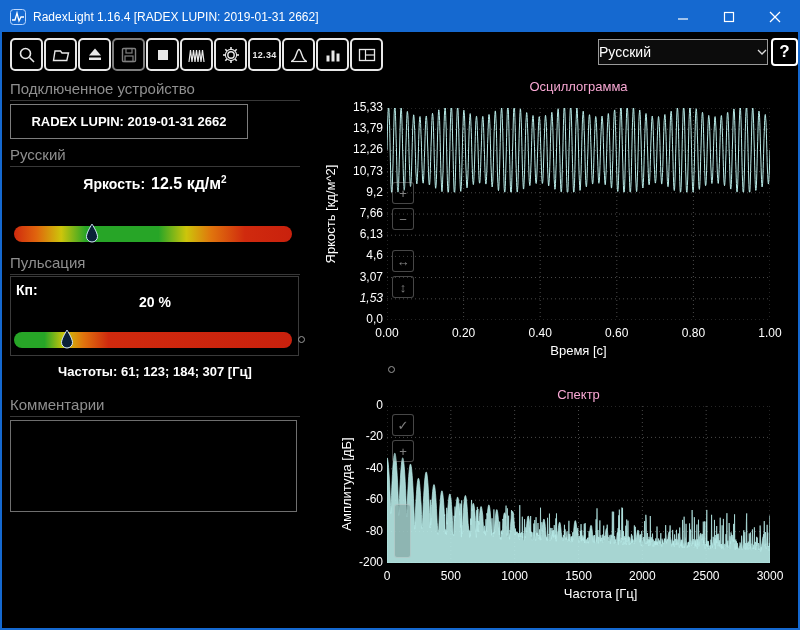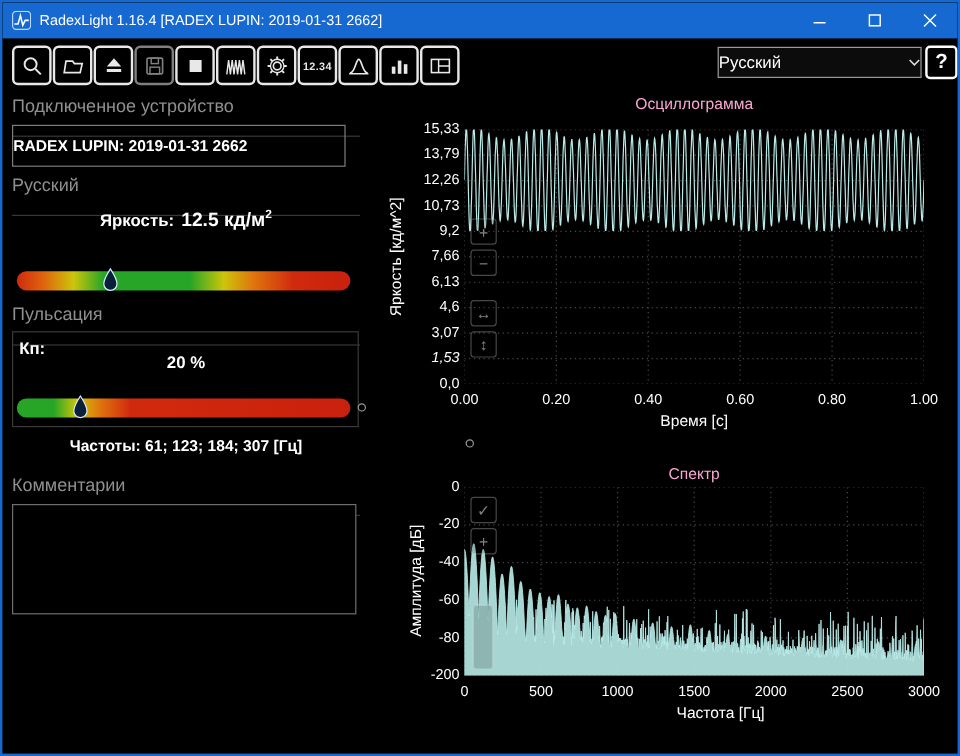--- a/index.html
+++ b/index.html
@@ -19,23 +19,23 @@
   .tbtn.dim { opacity:.55; }
   .tbtn .num { color:#e8e8e8; font-size:9px; font-weight:bold; letter-spacing:.3px; }
   .lang { position:absolute; left:596px; top:37px; width:170px; height:26px; border:1px solid #9a9a9a; background:#0c0c0c;
           color:#fff; font-size:14px; display:flex; align-items:center; padding:0 0; }
   .lang .chev { margin-left:auto; }
   .help { position:absolute; left:769px; top:36px; width:27px; height:28px; border:2px solid #fff; border-radius:4px;
           color:#fff; font-weight:bold; font-size:17px; display:flex; align-items:center; justify-content:center; }
 
   
   .section-header { position:absolute; left:8px; width:290px; color:#8f8f8f; font-size:15px;
-                    border-bottom:1px solid #383838; padding-bottom:16px; }
-  .device-box { position:absolute; left:8px; top:102px; width:278px; height:35px; border:1px solid #7d7d7d;
-                display:flex; align-items:center; color:#fff; font-size:13px; font-weight:bold; }
+                    border-bottom:1px solid #383838; padding-bottom:3px; }
+  .device-box { position:absolute; left:8px; top:102px; width:238px; height:35px; border:1px solid #7d7d7d;
+                display:flex; align-items:center; justify-content:center; color:#fff; font-size:13px; font-weight:bold; }
   .value-row { position:absolute; left:8px; top:172px; width:290px; display:flex; justify-content:center; align-items:baseline; gap:6px; color:#fff; }
   .value-row .lbl { font-size:14px; font-weight:bold; }
   .value-row .amt { font-size:16px; font-weight:bold; }
   .value-row sup { font-size:10px; }
   .gauge { position:absolute; width:278px; height:21px; }
   .gauge-bar { position:absolute; left:0; right:0; top:2px; height:16px; border-radius:8px; }
   .gauge-bar.lum { background:linear-gradient(90deg,#cf2a0e 0%,#e0640d 8%,#cdc50b 17%,#27a527 26%,#27a527 52%,#cdc50b 62%,#e0740d 71%,#d02a0e 83%,#c9210d 100%); }
   .gauge-bar.pul { background:linear-gradient(90deg,#27a527 0%,#27a527 11%,#cdc50b 18%,#e0740d 25%,#d02a0e 34%,#c9210d 100%); }
   .droplet { position:absolute; top:-1px; }
   .puls-box { position:absolute; left:8px; top:274px; width:289px; height:80px; border:1px solid #3a3a3a; }

